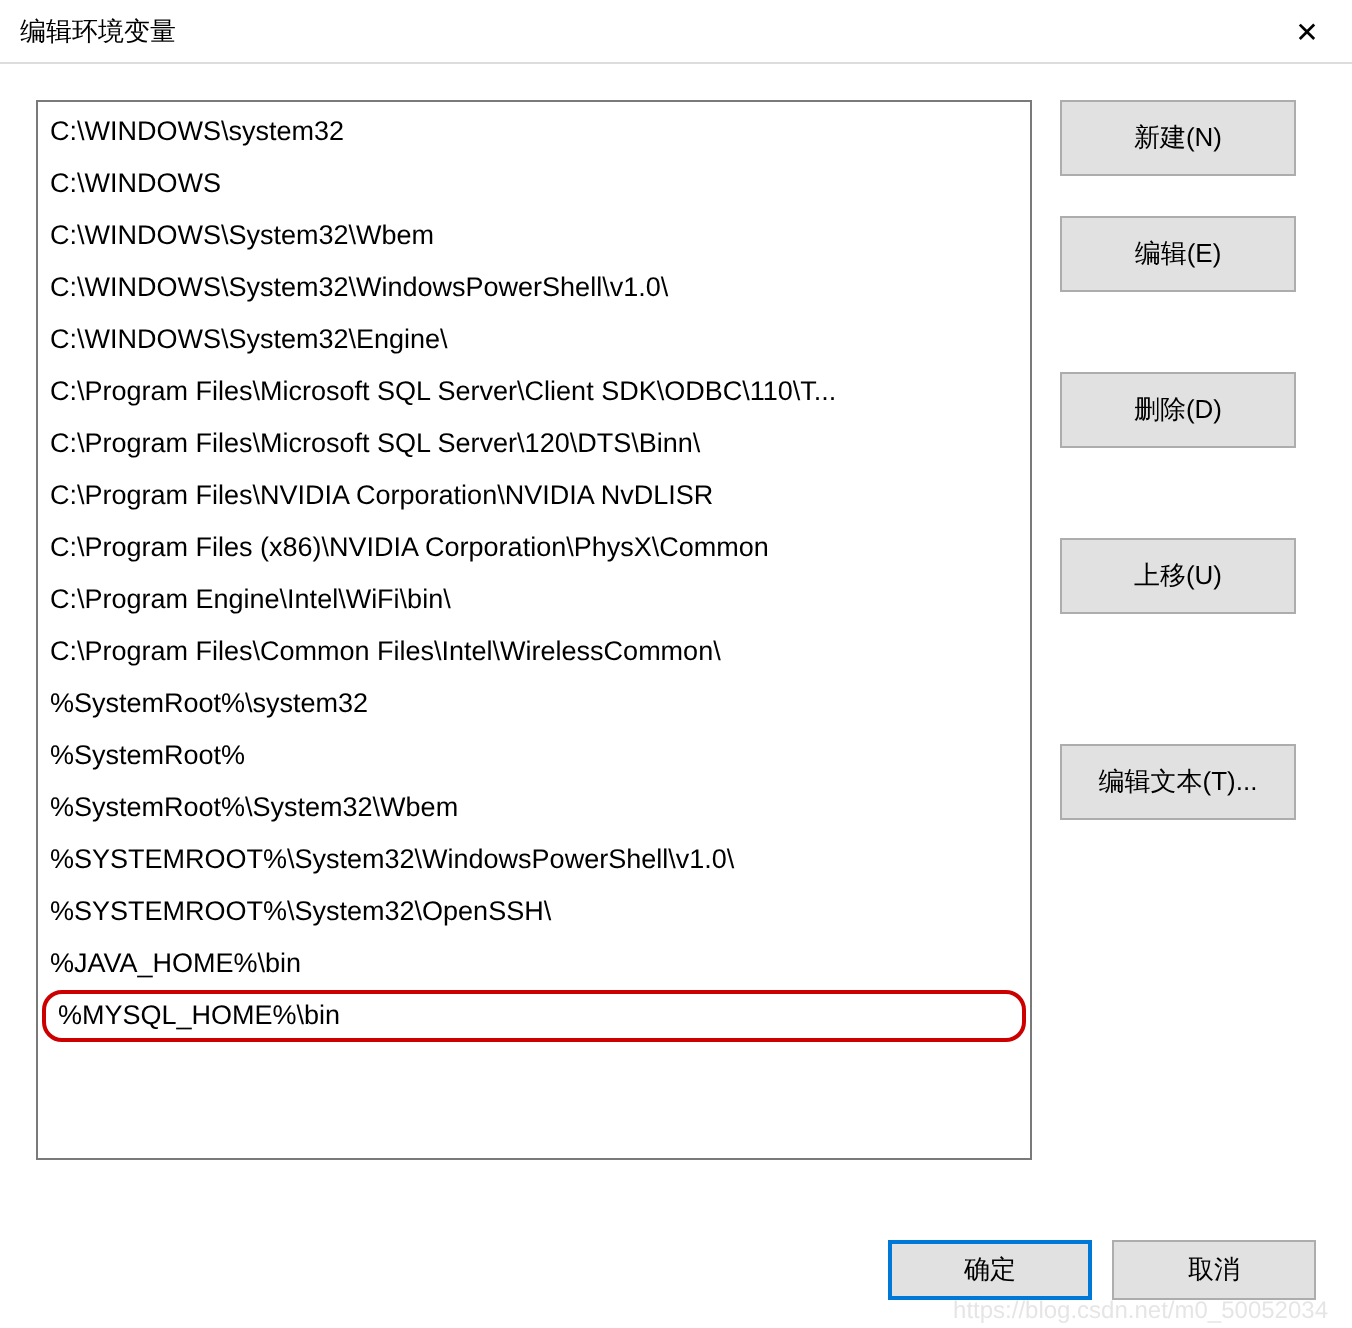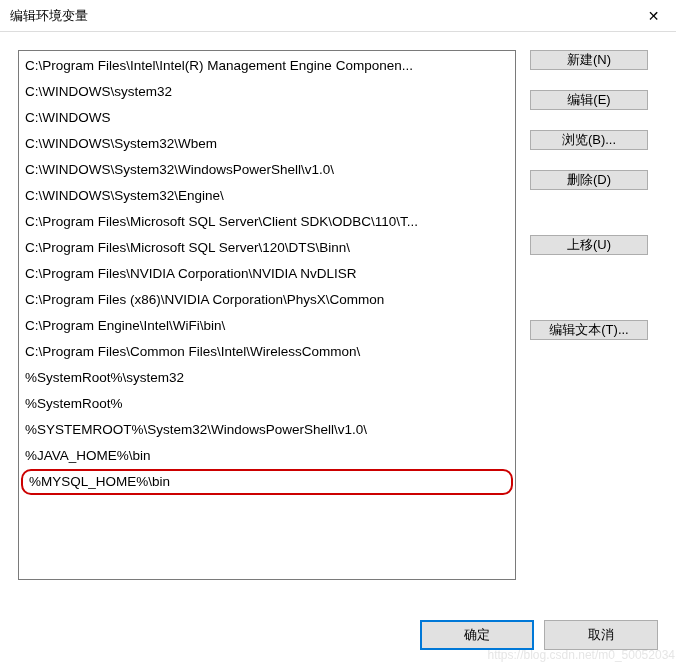--- a/index.html
+++ b/index.html
@@ -6,71 +6,71 @@
     body { background: #fff; width: 676px; height: 664px; position: relative; }
     .titlebar { height: 32px; display: flex; align-items: center; justify-content: space-between; padding: 0 0 0 10px; border-bottom: 1px solid #ddd; }
     .titlebar-text { font-size: 13px; color: #000; }
     .close-btn { width: 45px; height: 32px; display: flex; align-items: center; justify-content: center; cursor: pointer; font-size: 14px; }
     .content { padding: 18px 18px 0 18px; display: flex; gap: 14px; height: 570px; }
     .list-wrap { width: 498px; height: 530px; border: 1px solid #7a7a7a; position: relative; overflow: hidden; }
     .list { overflow-y: scroll; height: 100%; padding: 2px 0; }
     .list-item { padding: 1px 6px; font-size: 13.5px; color: #000; white-space: nowrap; overflow: hidden; text-overflow: ellipsis; cursor: default; line-height: 24px; }
     .list-item.highlight { border: 2px solid #c00; border-radius: 10px; margin: 0 2px; line-height: 20px; }
     .side { width: 118px; display: flex; flex-direction: column; gap: 0; }
-    .side button { width: 118px; height: 20px; background: #e1e1e1; border: 1px solid #adadad; font-size: 13px; cursor: pointer; }
+    .side button { width: 118px; height: 38px; background: #e1e1e1; border: 1px solid #adadad; font-size: 13px; cursor: pointer; }
     .gap-sm { height: 20px; }
     .gap-lg { height: 45px; }
     .footer { position: absolute; bottom: 14px; right: 18px; display: flex; gap: 10px; }
-    .footer button { width: 114px; height: 30px; background: #e1e1e1; border: 1px solid #adadad; font-size: 13px; cursor: pointer; }
+    .footer button { width: 102px; height: 30px; background: #e1e1e1; border: 1px solid #adadad; font-size: 13px; cursor: pointer; }
     .footer button.primary { border: 2px solid #0078d7; }
-    .watermark { position: absolute; bottom: 2px; right: 1px; font-size: 12px; color: #ccc; opacity: 0.5; pointer-events: none; }
+    .watermark { position: absolute; bottom: 2px; right: 12px; font-size: 12px; color: #ccc; opacity: 0.5; pointer-events: none; }
     .list::-webkit-scrollbar { width: 17px; }
     .list::-webkit-scrollbar-track { background: #f0f0f0; }
     .list::-webkit-scrollbar-thumb { background: #c2c3c9; }
     .list::-webkit-scrollbar-button { background: #f0f0f0; height: 17px; display: block; }
   </style>
 </head>
 <body>
 
 <div class="titlebar">
   <span class="titlebar-text">编辑环境变量</span>
   <div class="close-btn">
     <span>✕</span>
   </div>
 </div>
 
 <div class="content">
   <div class="list-wrap">
     <div class="list" id="path-list">
-        <div class="list-item">C:\Program Files\Intel\Intel(R) Management Engine Componen...</div>
         <div class="list-item">C:\WINDOWS\system32</div>
         <div class="list-item">C:\WINDOWS</div>
         <div class="list-item">C:\WINDOWS\System32\Wbem</div>
         <div class="list-item">C:\WINDOWS\System32\WindowsPowerShell\v1.0\</div>
         <div class="list-item">C:\WINDOWS\System32\Engine\</div>
         <div class="list-item">C:\Program Files\Microsoft SQL Server\Client SDK\ODBC\110\T...</div>
         <div class="list-item">C:\Program Files\Microsoft SQL Server\120\DTS\Binn\</div>
         <div class="list-item">C:\Program Files\NVIDIA Corporation\NVIDIA NvDLISR</div>
         <div class="list-item">C:\Program Files (x86)\NVIDIA Corporation\PhysX\Common</div>
         <div class="list-item">C:\Program Engine\Intel\WiFi\bin\</div>
         <div class="list-item">C:\Program Files\Common Files\Intel\WirelessCommon\</div>
         <div class="list-item">%SystemRoot%\system32</div>
         <div class="list-item">%SystemRoot%</div>
+        <div class="list-item">%SystemRoot%\System32\Wbem</div>
         <div class="list-item">%SYSTEMROOT%\System32\WindowsPowerShell\v1.0\</div>
+        <div class="list-item">%SYSTEMROOT%\System32\OpenSSH\</div>
         <div class="list-item">%JAVA_HOME%\bin</div>
         <div class="list-item highlight">%MYSQL_HOME%\bin</div>
       </div>
   </div>
 
   <div class="side">
     <button>新建(N)</button>
     <div class="gap-sm"></div>
     <button>编辑(E)</button>
     <div class="gap-sm"></div>
-    <button>浏览(B)...</button>
     <div class="gap-sm"></div>
     <button>删除(D)</button>
     <div class="gap-lg"></div>
     <button>上移(U)</button>
     <div class="gap-sm"></div>
     <div class="gap-lg"></div>
     <button>编辑文本(T)...</button>
   </div>
 </div>
 

